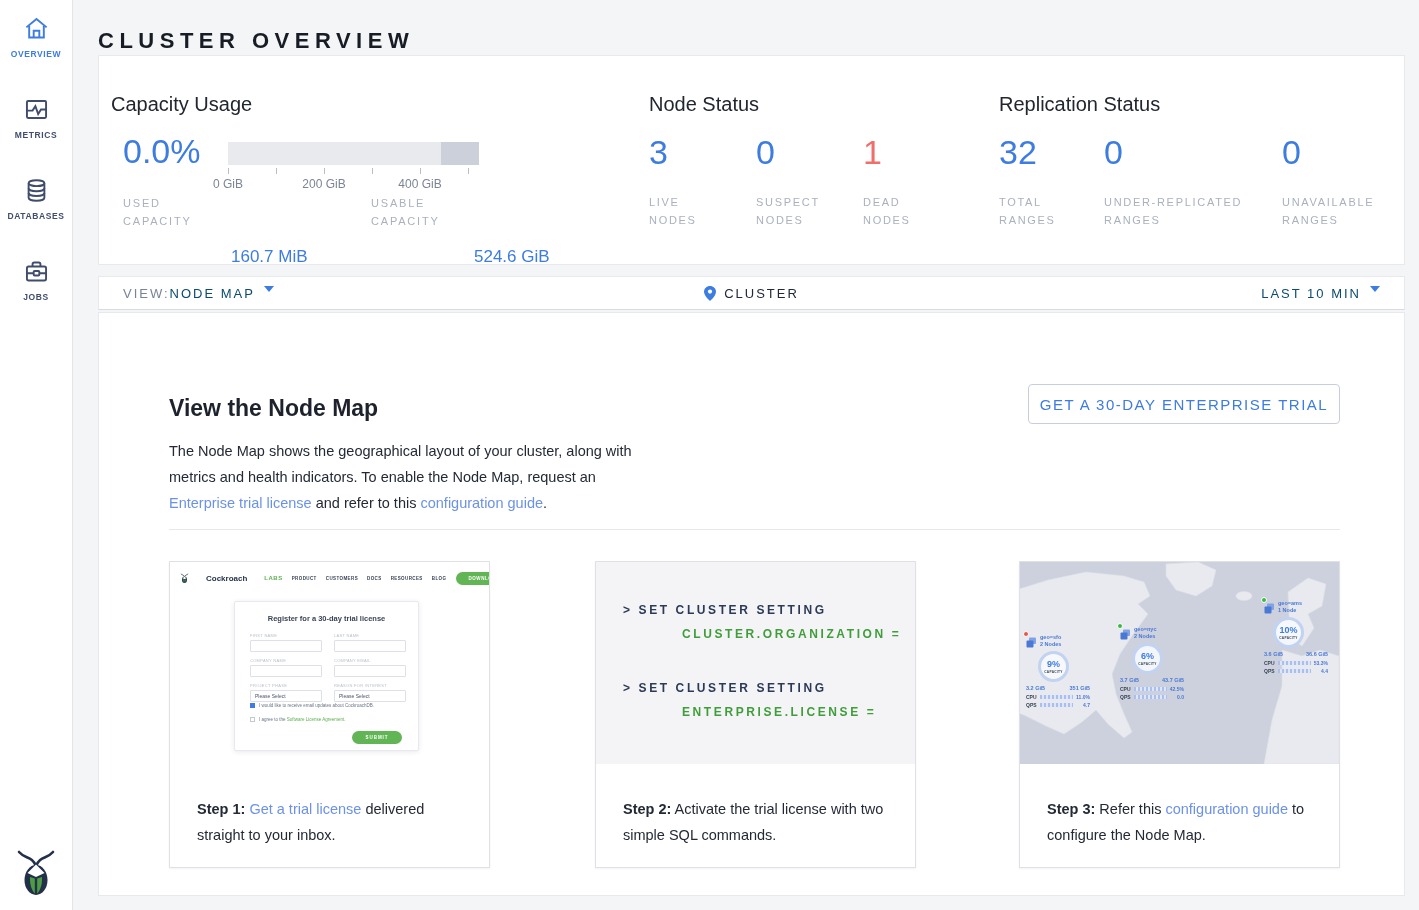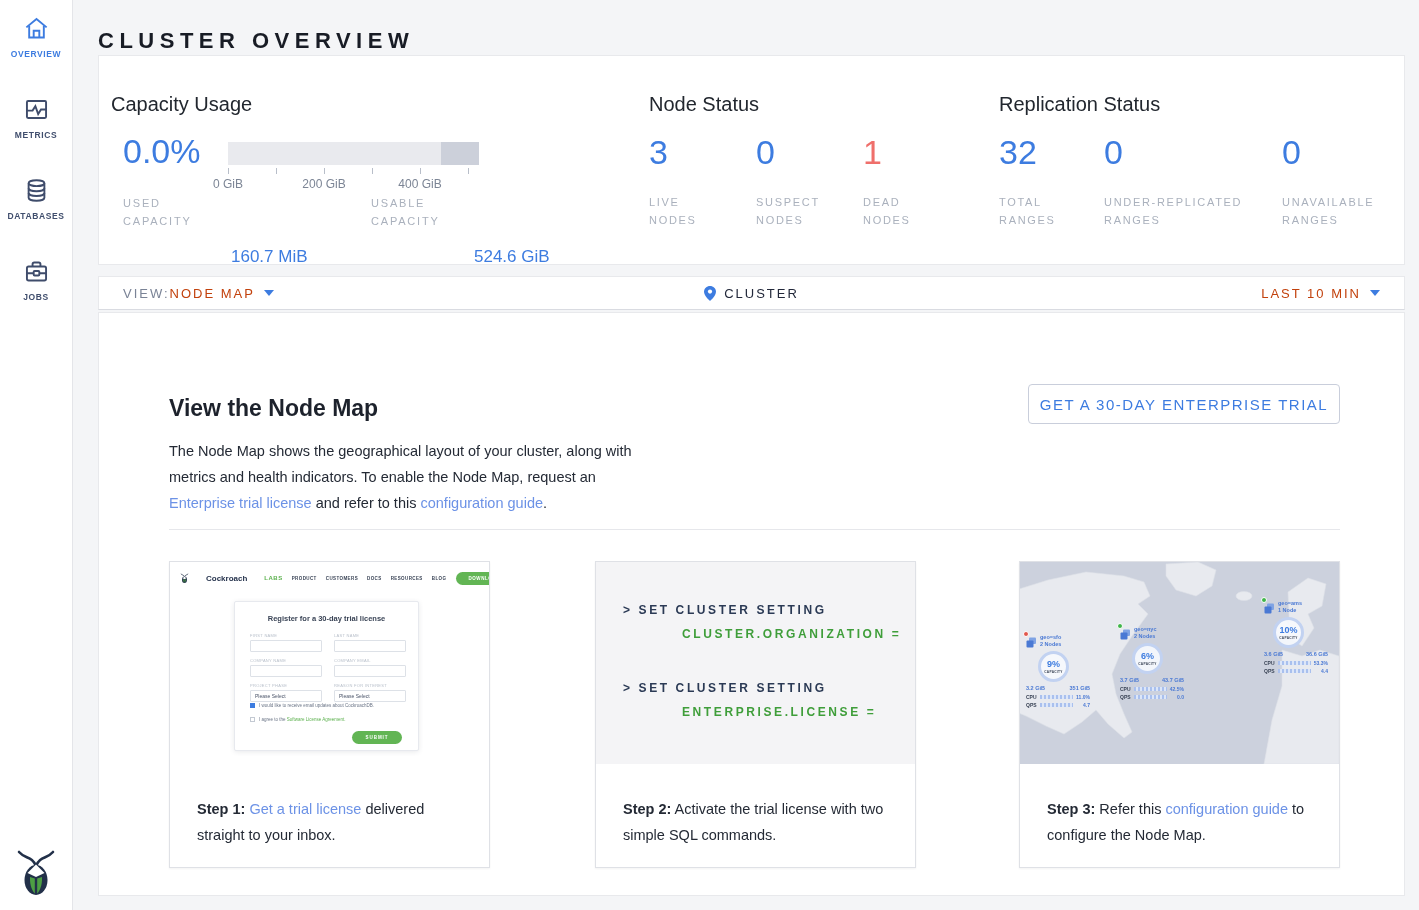--- a/index.html
+++ b/index.html
@@ -68,21 +68,21 @@
   }
 
   
   .view-bar {
     position:absolute; left:98px; top:276px; width:1307px; height:34px;
     background:#fff; border:1px solid #e8e9ec; border-bottom-color:#d9dbe1;
     font-size:13px; letter-spacing:2px;
   }
   .vb-left { position:absolute; left:24px; top:0; height:100%; display:flex; align-items:center; }
   .vb-label { color:#7a8396; }
-  .vb-value { color:#c2410c; cursor:pointer; display:flex; align-items:center; }
+  .vb-value { color:#0c4a6e; cursor:pointer; display:flex; align-items:flex-start; }
   .caret {
     display:inline-block; width:0; height:0; margin-left:9px;
     border-left:5px solid transparent; border-right:5px solid transparent;
     border-top:6px solid #3d7ce0;
   }
   .vb-center {
     position:absolute; left:0; right:0; top:0; height:100%;
     display:flex; align-items:center; justify-content:center; gap:8px; color:#22283a;
   }
   .vb-right { position:absolute; right:24px; top:0; height:100%; display:flex; align-items:center; }

